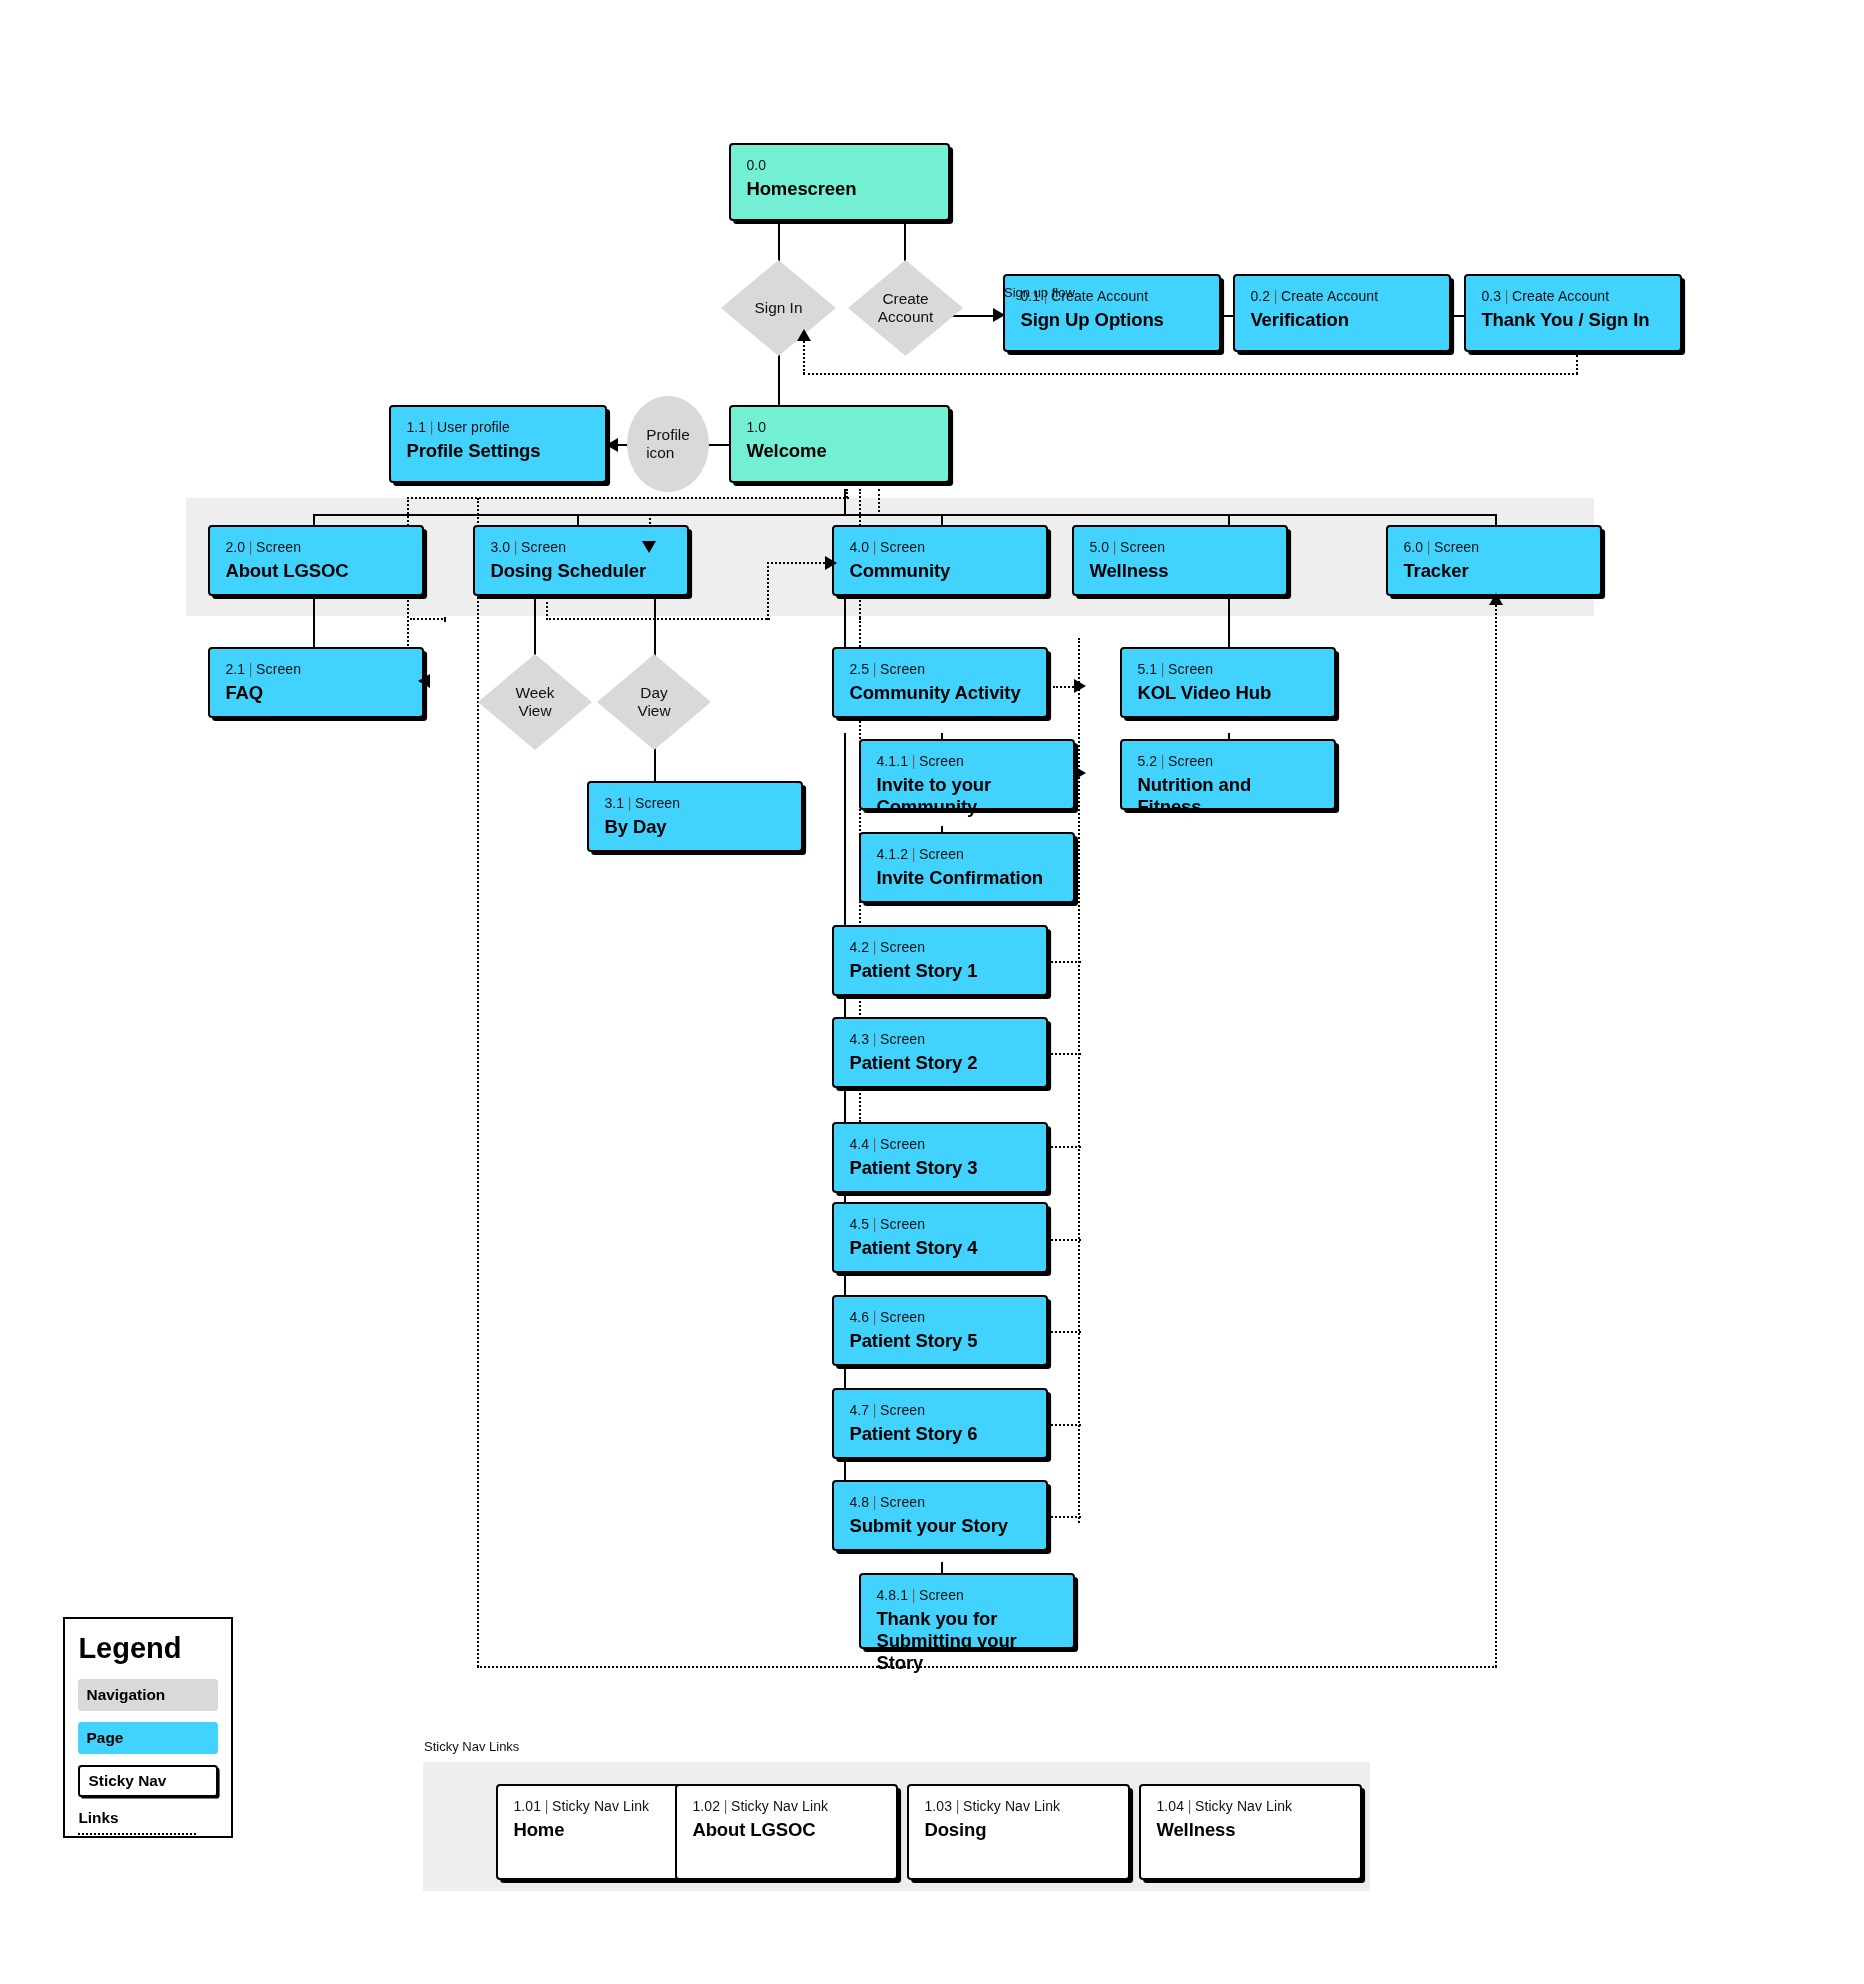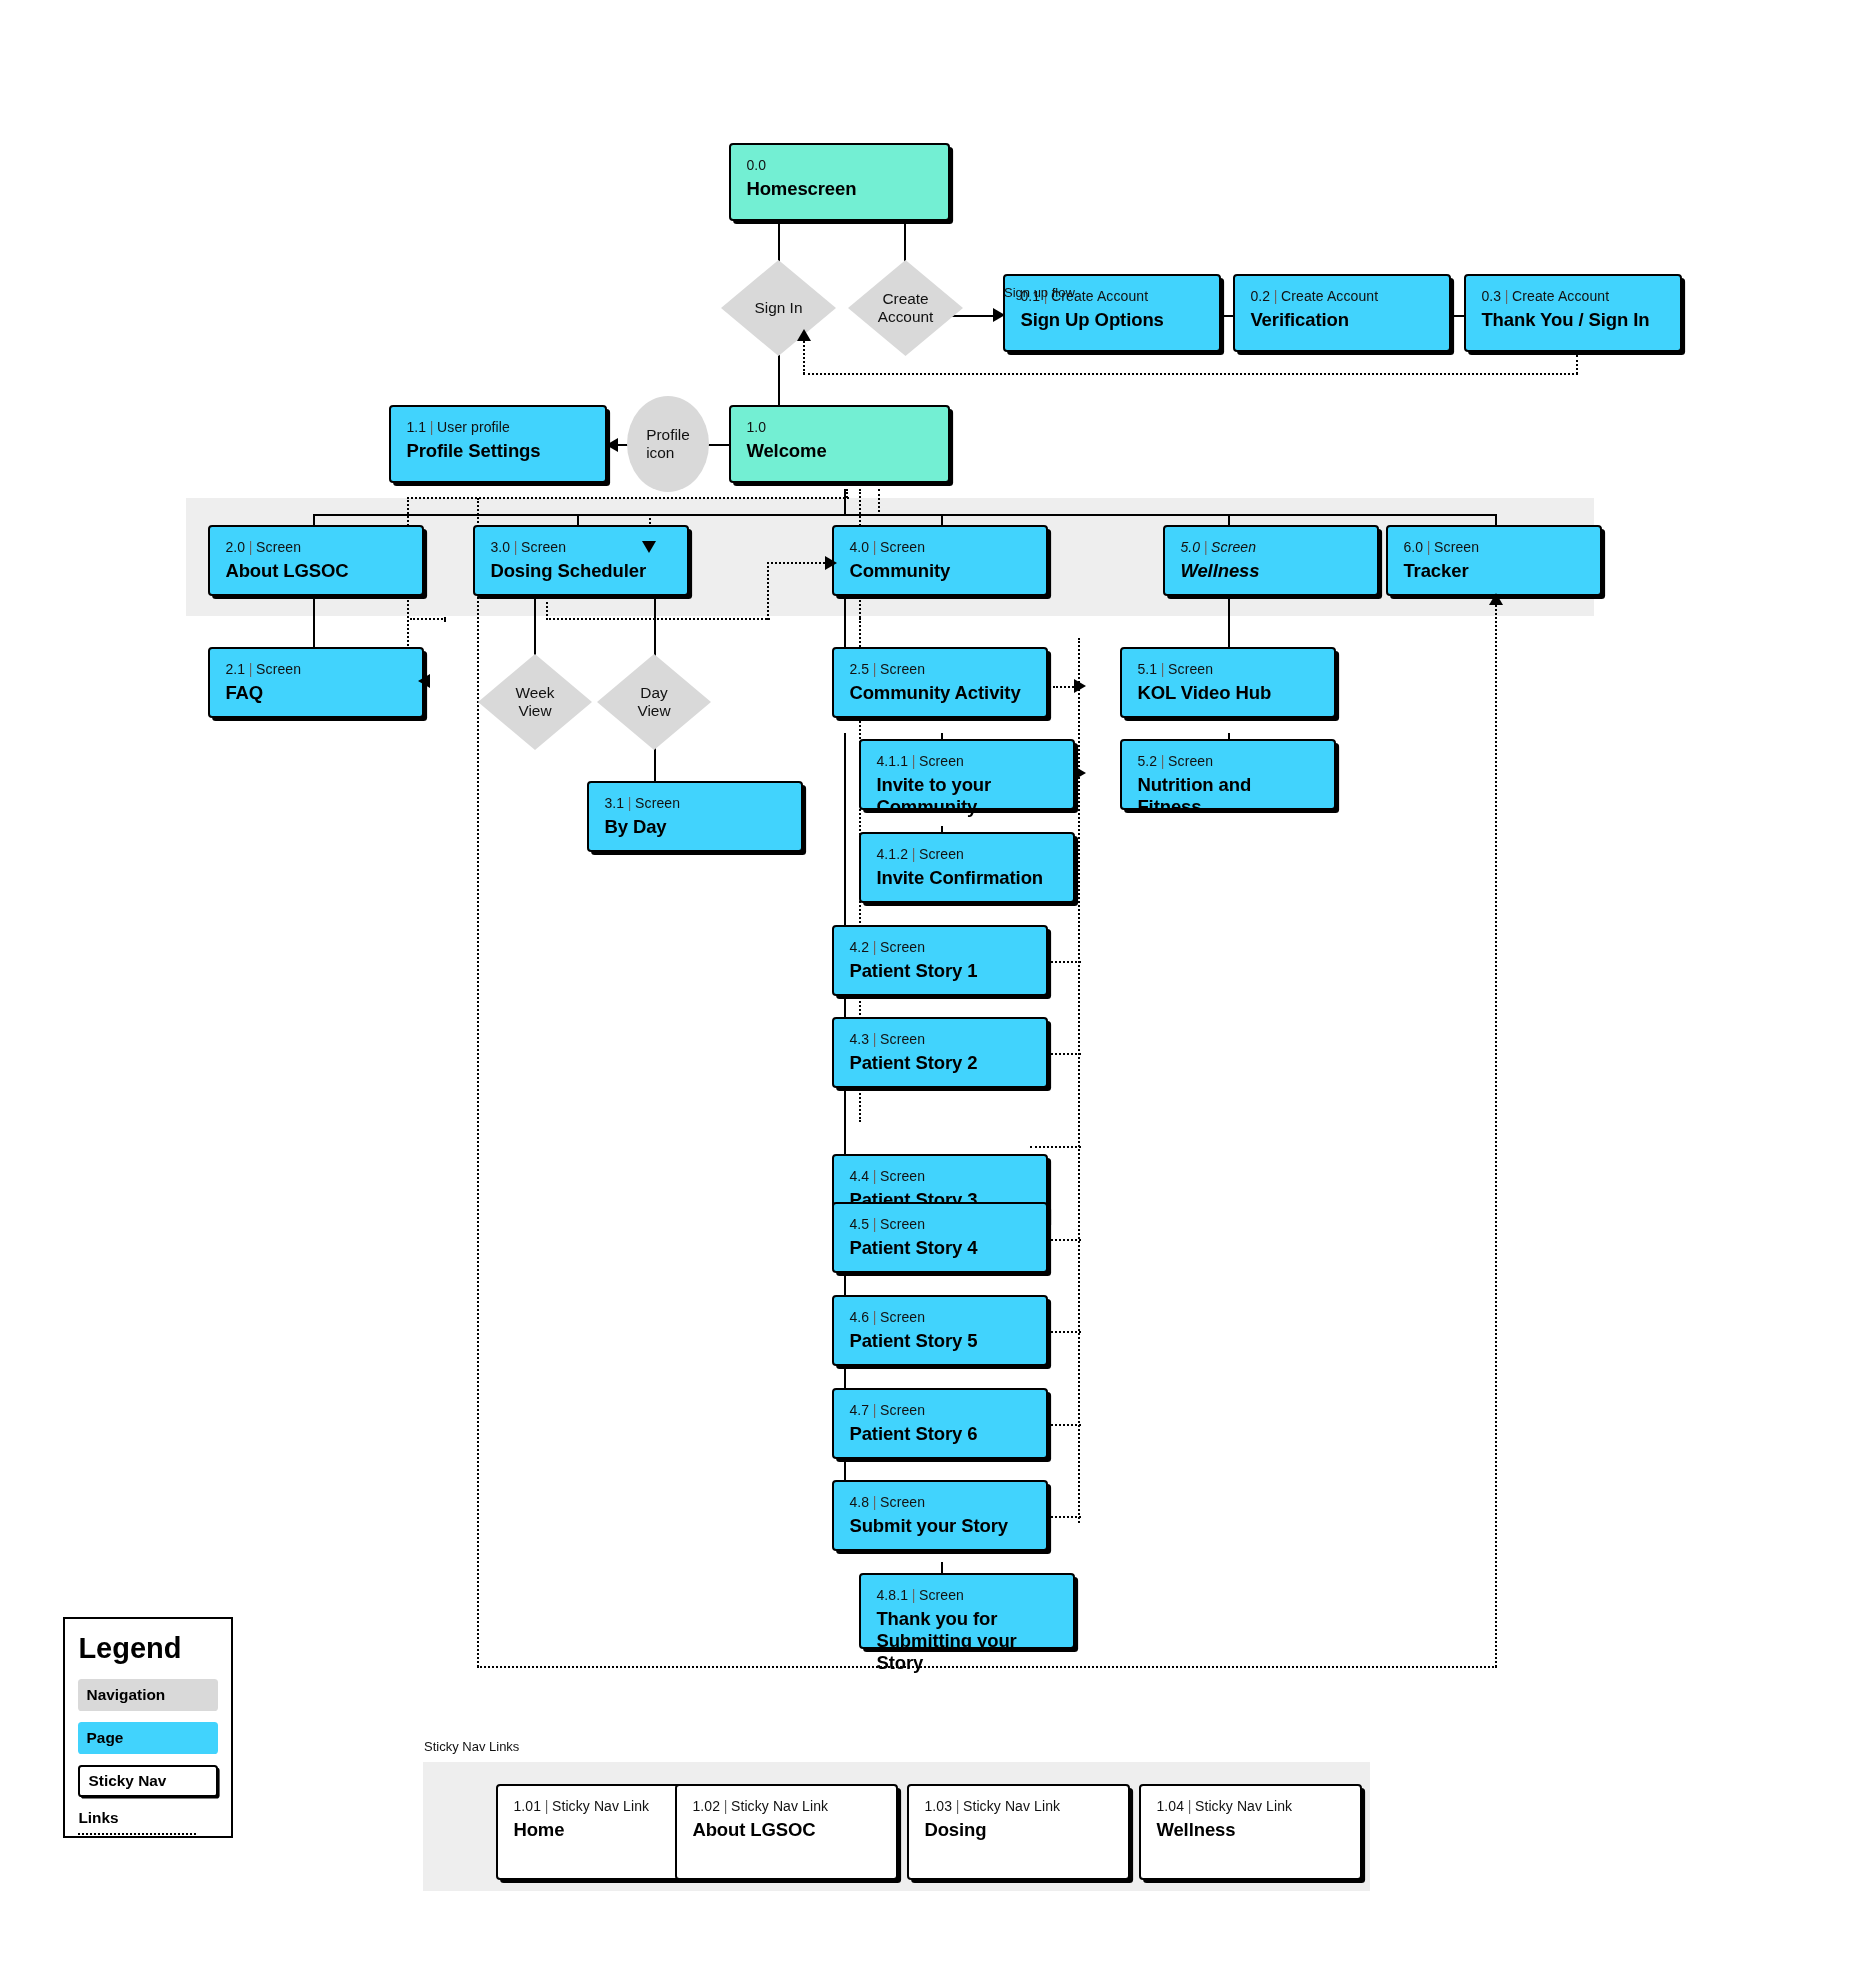--- a/index.html
+++ b/index.html
@@ -267,21 +267,21 @@
   <div class="node blue" style="left:832px;top:925px;width:216px;height:71px;">
     <div class="eyebrow"><span>4.2</span><span class="sep">|</span><span>Screen</span></div>
     <div class="title">Patient Story 1</div>
   </div>
 
   <div class="node blue" style="left:832px;top:1017px;width:216px;height:71px;">
     <div class="eyebrow"><span>4.3</span><span class="sep">|</span><span>Screen</span></div>
     <div class="title">Patient Story 2</div>
   </div>
 
-  <div class="node blue" style="left:832px;top:1122px;width:216px;height:71px;margin-top:32px;">
+  <div class="node blue" style="left:832px;top:1122px;width:216px;height:71px;">
     <div class="eyebrow"><span>4.4</span><span class="sep">|</span><span>Screen</span></div>
     <div class="title">Patient Story 3</div>
   </div>
 
   <div class="node blue" style="left:832px;top:1202px;width:216px;height:71px;">
     <div class="eyebrow"><span>4.5</span><span class="sep">|</span><span>Screen</span></div>
     <div class="title">Patient Story 4</div>
   </div>
 
   <div class="node blue" style="left:832px;top:1295px;width:216px;height:71px;">
@@ -297,21 +297,21 @@
   <div class="node blue" style="left:832px;top:1480px;width:216px;height:71px;">
     <div class="eyebrow"><span>4.8</span><span class="sep">|</span><span>Screen</span></div>
     <div class="title">Submit your Story</div>
   </div>
 
   <div class="node blue" style="left:859px;top:1573px;width:216px;height:76px;">
     <div class="eyebrow"><span>4.8.1</span><span class="sep">|</span><span>Screen</span></div>
     <div class="title">Thank you for Submitting your Story</div>
   </div>
 
-  <div class="node blue" style="left:1163px;top:525px;width:216px;height:71px;font-style:italic;">
+  <div class="node blue" style="left:1072px;top:525px;width:216px;height:71px;">
     <div class="eyebrow"><span>5.0</span><span class="sep">|</span><span>Screen</span></div>
     <div class="title">Wellness</div>
   </div>
 
   <div class="node blue" style="left:1120px;top:647px;width:216px;height:71px;">
     <div class="eyebrow"><span>5.1</span><span class="sep">|</span><span>Screen</span></div>
     <div class="title">KOL Video Hub</div>
   </div>
 
   <div class="node blue" style="left:1120px;top:739px;width:216px;height:71px;">

